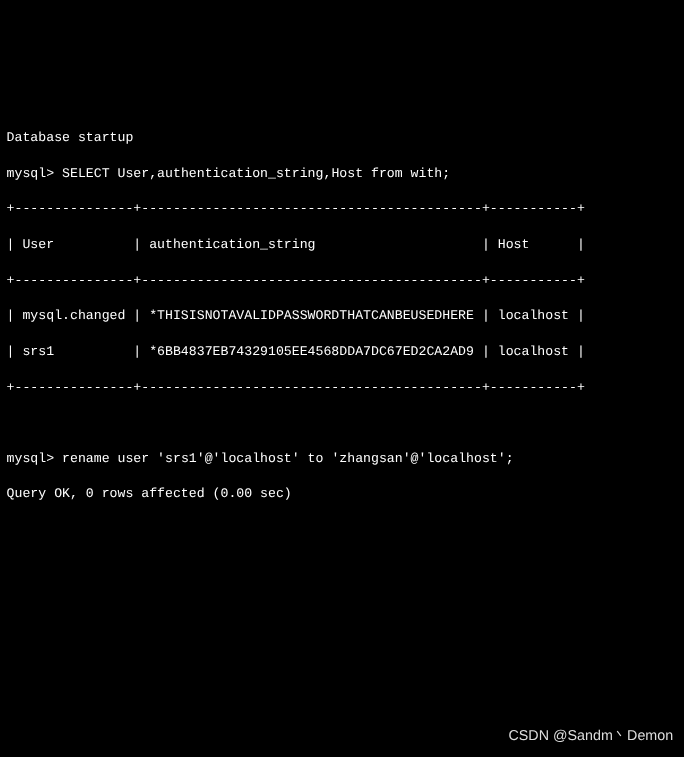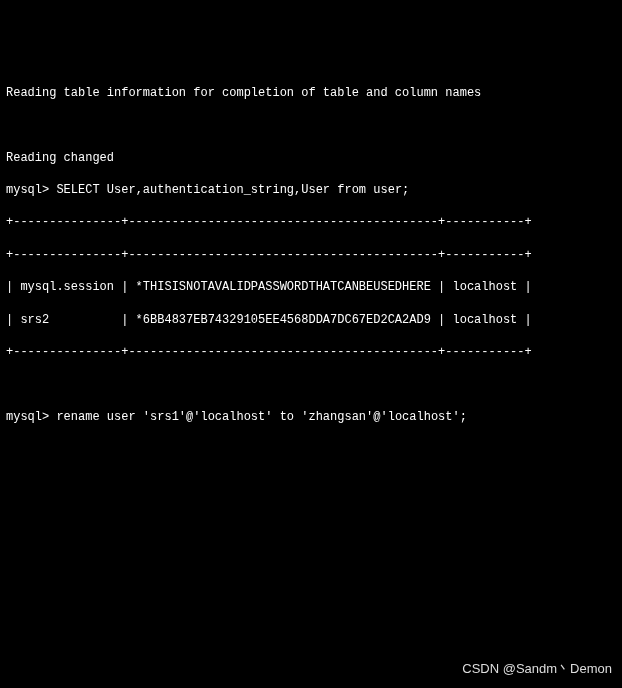--- a/index.html
+++ b/index.html
@@ -34,31 +34,32 @@
       white-space: nowrap;
       margin-top: 22px;
     }
   </style>
 </head>
 <body>
 
 
 
 <div>
-<div class="line">Reading table information for completion of table and column names</div>
 <div class="line"> </div>
-<div class="line">Reading changed</div>
-<div class="line"><span>mysql&gt; </span><span>SELECT User,authentication_string,User from user;</span></div>
+<div class="line">Database startup</div>
+<div class="line"><span>mysql&gt; </span><span>SELECT User,authentication_string,Host from with;</span></div>
 <div class="line">+---------------+-------------------------------------------+-----------+</div>
+<div class="line">| User          | authentication_string                     | Host      |</div>
 <div class="line">+---------------+-------------------------------------------+-----------+</div>
-<div class="line">| mysql.session | *THISISNOTAVALIDPASSWORDTHATCANBEUSEDHERE | localhost |</div>
-<div class="line">| srs2          | *6BB4837EB74329105EE4568DDA7DC67ED2CA2AD9 | localhost |</div>
+<div class="line">| mysql.changed | *THISISNOTAVALIDPASSWORDTHATCANBEUSEDHERE | localhost |</div>
+<div class="line">| srs1          | *6BB4837EB74329105EE4568DDA7DC67ED2CA2AD9 | localhost |</div>
 <div class="line">+---------------+-------------------------------------------+-----------+</div>
 <div class="line"> </div>
 <div class="line"><span>mysql&gt; </span><span>rename user 'srs1'@'localhost' to 'zhangsan'@'localhost';</span></div>
+<div class="line">Query OK, 0 rows affected (0.00 sec)</div>
 
 
 
 
 
 
 
 
 
 

